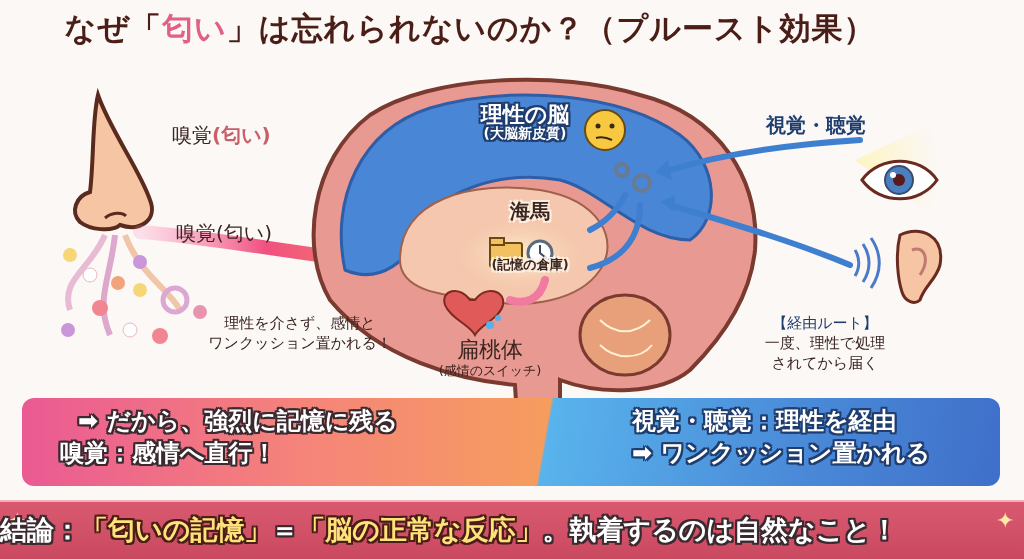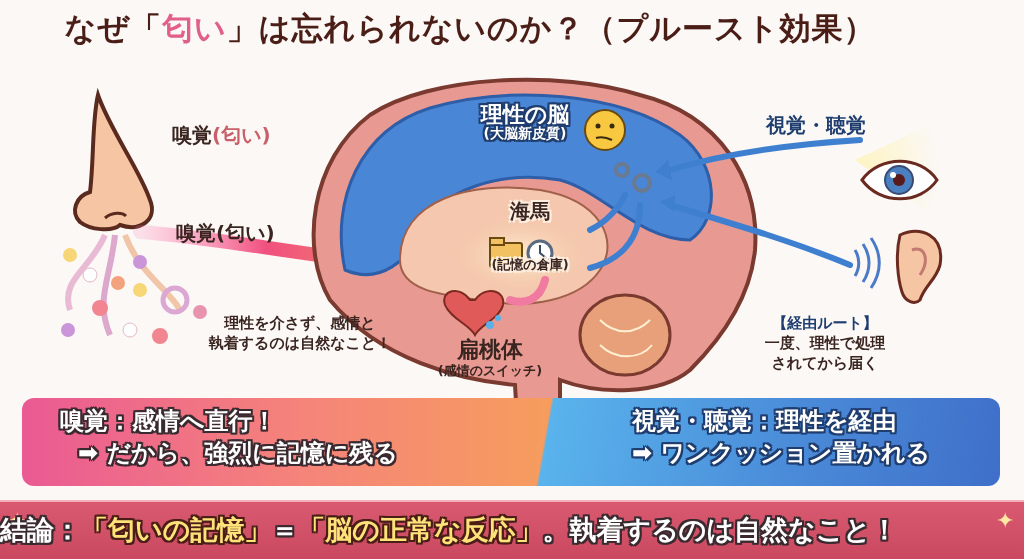--- a/index.html
+++ b/index.html
@@ -1,20 +1,20 @@
 <!DOCTYPE html>
 <html><head>
 <meta charset="utf-8">
 <style>
   html,body{margin:0;padding:0;}
   body{width:1024px;height:559px;overflow:hidden;background:#fbf8f6;font-family:"DejaVu Sans","Liberation Sans",sans-serif;position:relative;}
   .abs{position:absolute;}
   .title{left:0;top:8px;width:940px;text-align:center;font-size:31px;font-weight:bold;color:#4a1e16;letter-spacing:1px;}
   .title .accent{color:#e0608a;}
-  .lbl-dark{color:#3a2520;font-weight:bold;}
+  .lbl-dark{color:#3a2520;font-weight:normal;}
   .lbl-pink{color:#c8606a;font-weight:bold;}
   .stroke-white{color:#fff;text-shadow:-2px -2px 0 #3a2a30,2px -2px 0 #3a2a30,-2px 2px 0 #3a2a30,2px 2px 0 #3a2a30,0 2px 0 #3a2a30,0 -2px 0 #3a2a30,2px 0 0 #3a2a30,-2px 0 0 #3a2a30;}
   .stroke-navy{color:#fff;text-shadow:-2px -2px 0 #1f3d6e,2px -2px 0 #1f3d6e,-2px 2px 0 #1f3d6e,2px 2px 0 #1f3d6e,0 2px 0 #1f3d6e,0 -2px 0 #1f3d6e,2px 0 0 #1f3d6e,-2px 0 0 #1f3d6e;}
   .stroke-cream{color:#3a2520;text-shadow:-2px -2px 0 #fdf0e2,2px -2px 0 #fdf0e2,-2px 2px 0 #fdf0e2,2px 2px 0 #fdf0e2;}
   .yellow-stroke{color:#ffe27a;text-shadow:-2px -2px 0 #4a1e16,2px -2px 0 #4a1e16,-2px 2px 0 #4a1e16,2px 2px 0 #4a1e16,0 2px 0 #4a1e16,0 -2px 0 #4a1e16,2px 0 0 #4a1e16,-2px 0 0 #4a1e16;}
   .center{text-align:center;}
   .box-left{left:22px;top:398px;width:560px;height:88px;border-radius:12px;background:linear-gradient(90deg,#ea5a93 0%,#f5847a 50%,#f6a05a 100%);}
   .box-right{left:500px;top:398px;width:500px;height:88px;border-radius:12px;background:linear-gradient(100deg,rgba(0,0,0,0) 0%,rgba(0,0,0,0) 10%,#59b3ec 10.5%,#4a8ad8 60%,#3f6fc9 100%);}
   .box-text{font-size:24px;font-weight:bold;line-height:32px;}
   .banner{left:0;top:500px;width:1024px;height:59px;background:linear-gradient(180deg,#d95a70,#c9485f);border-top:2px solid #f2b0b8;}
@@ -148,36 +148,36 @@
 <div class="abs center stroke-navy" style="left:455px;top:125px;width:140px;font-size:14px;font-weight:bold;">(大脳新皮質)</div>
 
 <div class="abs center stroke-cream" style="left:470px;top:198px;width:120px;font-size:20px;font-weight:bold;">海馬</div>
 <div class="abs center stroke-cream" style="left:462px;top:211px;width:136px;font-size:13px;font-weight:bold;margin-top:45px;">(記憶の倉庫)</div>
 
 <div class="abs center lbl-dark" style="left:420px;top:335px;width:140px;font-size:22px;">扁桃体</div>
 <div class="abs center lbl-dark" style="left:410px;top:362px;width:160px;font-size:13px;">(感情のスイッチ)</div>
 
 <div class="abs center lbl-dark" style="left:185px;top:313px;width:230px;font-size:15px;line-height:20px;">
   <div>理性を介さず、感情と</div>
-  <div>執着するのは自然なこと！</div>
+  <div>ワンクッション置かれる！</div>
 </div>
 
 <div class="abs" style="left:722px;top:112px;font-size:20px;font-weight:bold;color:#1f3d6e;margin-left:44px;">視覚・聴覚</div>
 
 <div class="abs center lbl-dark" style="left:745px;top:313px;width:160px;font-size:15px;line-height:20px;">
   <div style="color:#1f3d6e">【経由ルート】</div>
   <div>一度、理性で処理</div>
   <div>されてから届く</div>
 </div>
 
 <div class="abs box-left"></div>
 <div class="abs box-right"></div>
 <div class="abs box-text stroke-white" style="left:60px;top:405px;">
+  <div style="padding-left:18px">➡ だから、強烈に記憶に残る</div>
   <div>嗅覚：感情へ直行！</div>
-  <div style="padding-left:18px">➡ だから、強烈に記憶に残る</div>
 </div>
 <div class="abs box-text stroke-navy" style="left:632px;top:405px;">
   <div>視覚・聴覚：理性を経由</div>
   <div>➡ ワンクッション置かれる</div>
 </div>
 
 <div class="abs banner"></div>
 <div class="abs sparkle" style="left:8px;top:508px;">✦</div>
 <div class="abs sparkle" style="left:996px;top:508px;">✦</div>
 <div class="abs banner-text center" style="left:0;top:500px;width:872px;">

